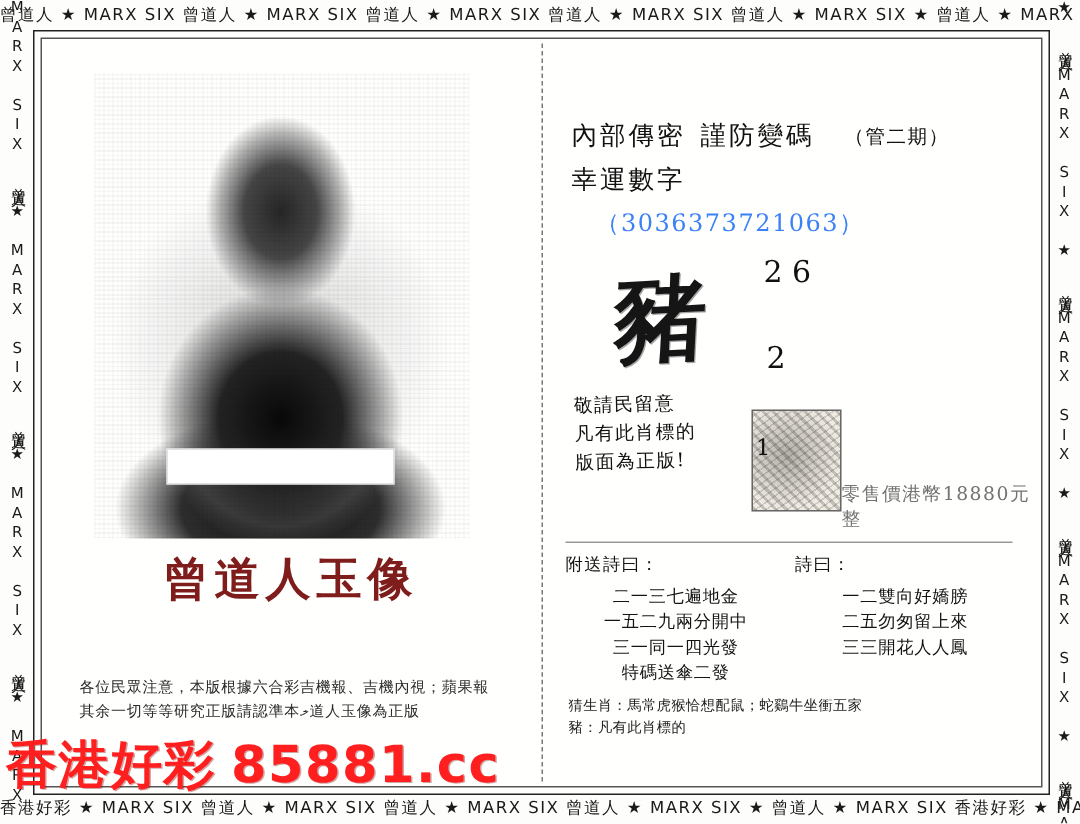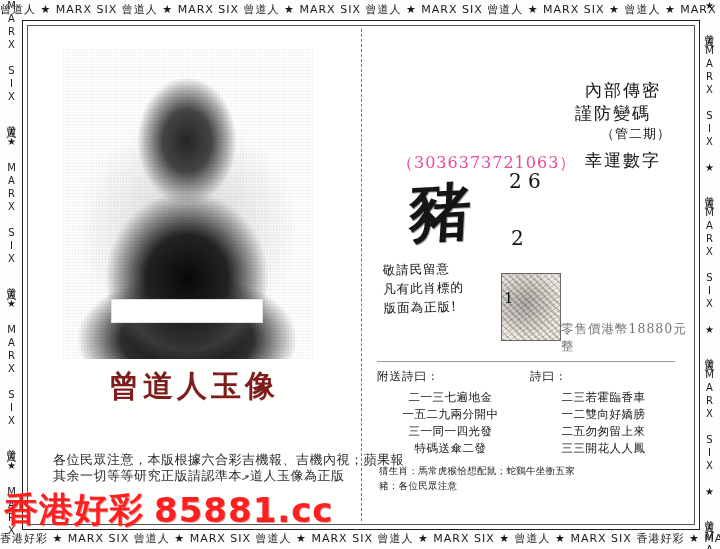--- a/index.html
+++ b/index.html
@@ -97,54 +97,53 @@
     position:absolute;left:46px;top:345px;width:250px;
     text-align:center;
     font-family:"DejaVu Serif", serif;
     font-weight:bold;
     font-size:30px;
     letter-spacing:4px;
     color:#7f1d1d;
   }
   .left-note{
     position:absolute;
-    font-size:13px;
+    font-size:10px;
     color:#2b2b2b;
     letter-spacing:.5px;
     white-space:nowrap;
   }
   #note1{left:30px;top:430px;}
   #note2{left:30px;top:446px;}
 
   
   #right{
     position:absolute;left:338px;top:0;width:330px;height:100%;
   }
   #head-box{
     position:absolute;left:20px;top:58px;width:290px;
   }
   .head-row{
     display:flex;
-    align-items:flex-end;
+    align-items:center;
     font-family:"DejaVu Serif", serif;
     font-size:17px;
     letter-spacing:2px;
     color:#111;
     margin-bottom:6px;
-    flex-direction:column;
   }
   .head-a{width:86px;}
   .head-b{width:96px;}
   .head-c{font-size:13px;letter-spacing:1px;}
   #serial{
-    position:absolute;left:36px;top:132px;
+    position:absolute;left:36px;top:118px;
     font-family:"DejaVu Serif", serif;
     font-size:16px;
     letter-spacing:1px;
-    color:#ec4899;
+    color:#3b82f6;
   }
   
   #zodiac{
     position:absolute;left:48px;top:150px;
     font-family:"DejaVu Serif", serif;
     font-size:62px;
     font-weight:bold;
     color:#151515;
     transform:skewX(-6deg) rotate(-3deg);
     text-shadow:1px 1px 0 rgba(0,0,0,.35);
@@ -320,30 +319,29 @@
       <div id="poem">
         <div class="poem-col">
           <div class="poem-head">附送詩曰：</div>
           <div class="poem-line">二一三七遍地金</div>
           <div class="poem-line">一五二九兩分開中</div>
           <div class="poem-line">三一同一四光發</div>
           <div class="poem-line">特碼送傘二發</div>
         </div>
         <div class="poem-col">
           <div class="poem-head">詩曰：</div>
-          <div class="poem-line">二三若霍臨香車</div>
           <div class="poem-line">一二雙向好嬌膀</div>
           <div class="poem-line">二五勿匆留上來</div>
           <div class="poem-line">三三開花人人鳳</div>
         </div>
       </div>
 
       <div id="zodiac-lines">
         <div>猜生肖：馬常虎猴恰想配鼠；蛇鷄牛坐衝五家</div>
-        <div>豬：各位民眾注意</div>
+        <div>豬：凡有此肖標的</div>
       </div>
 
     </div>
   </div>
 
   <div id="wm">
     <span id="wm-cn" style="color: rgb(255, 31, 31);">香港好彩</span>
     <span id="wm-num" style="color: rgb(255, 31, 31);">85881.cc</span>
   </div>
 

